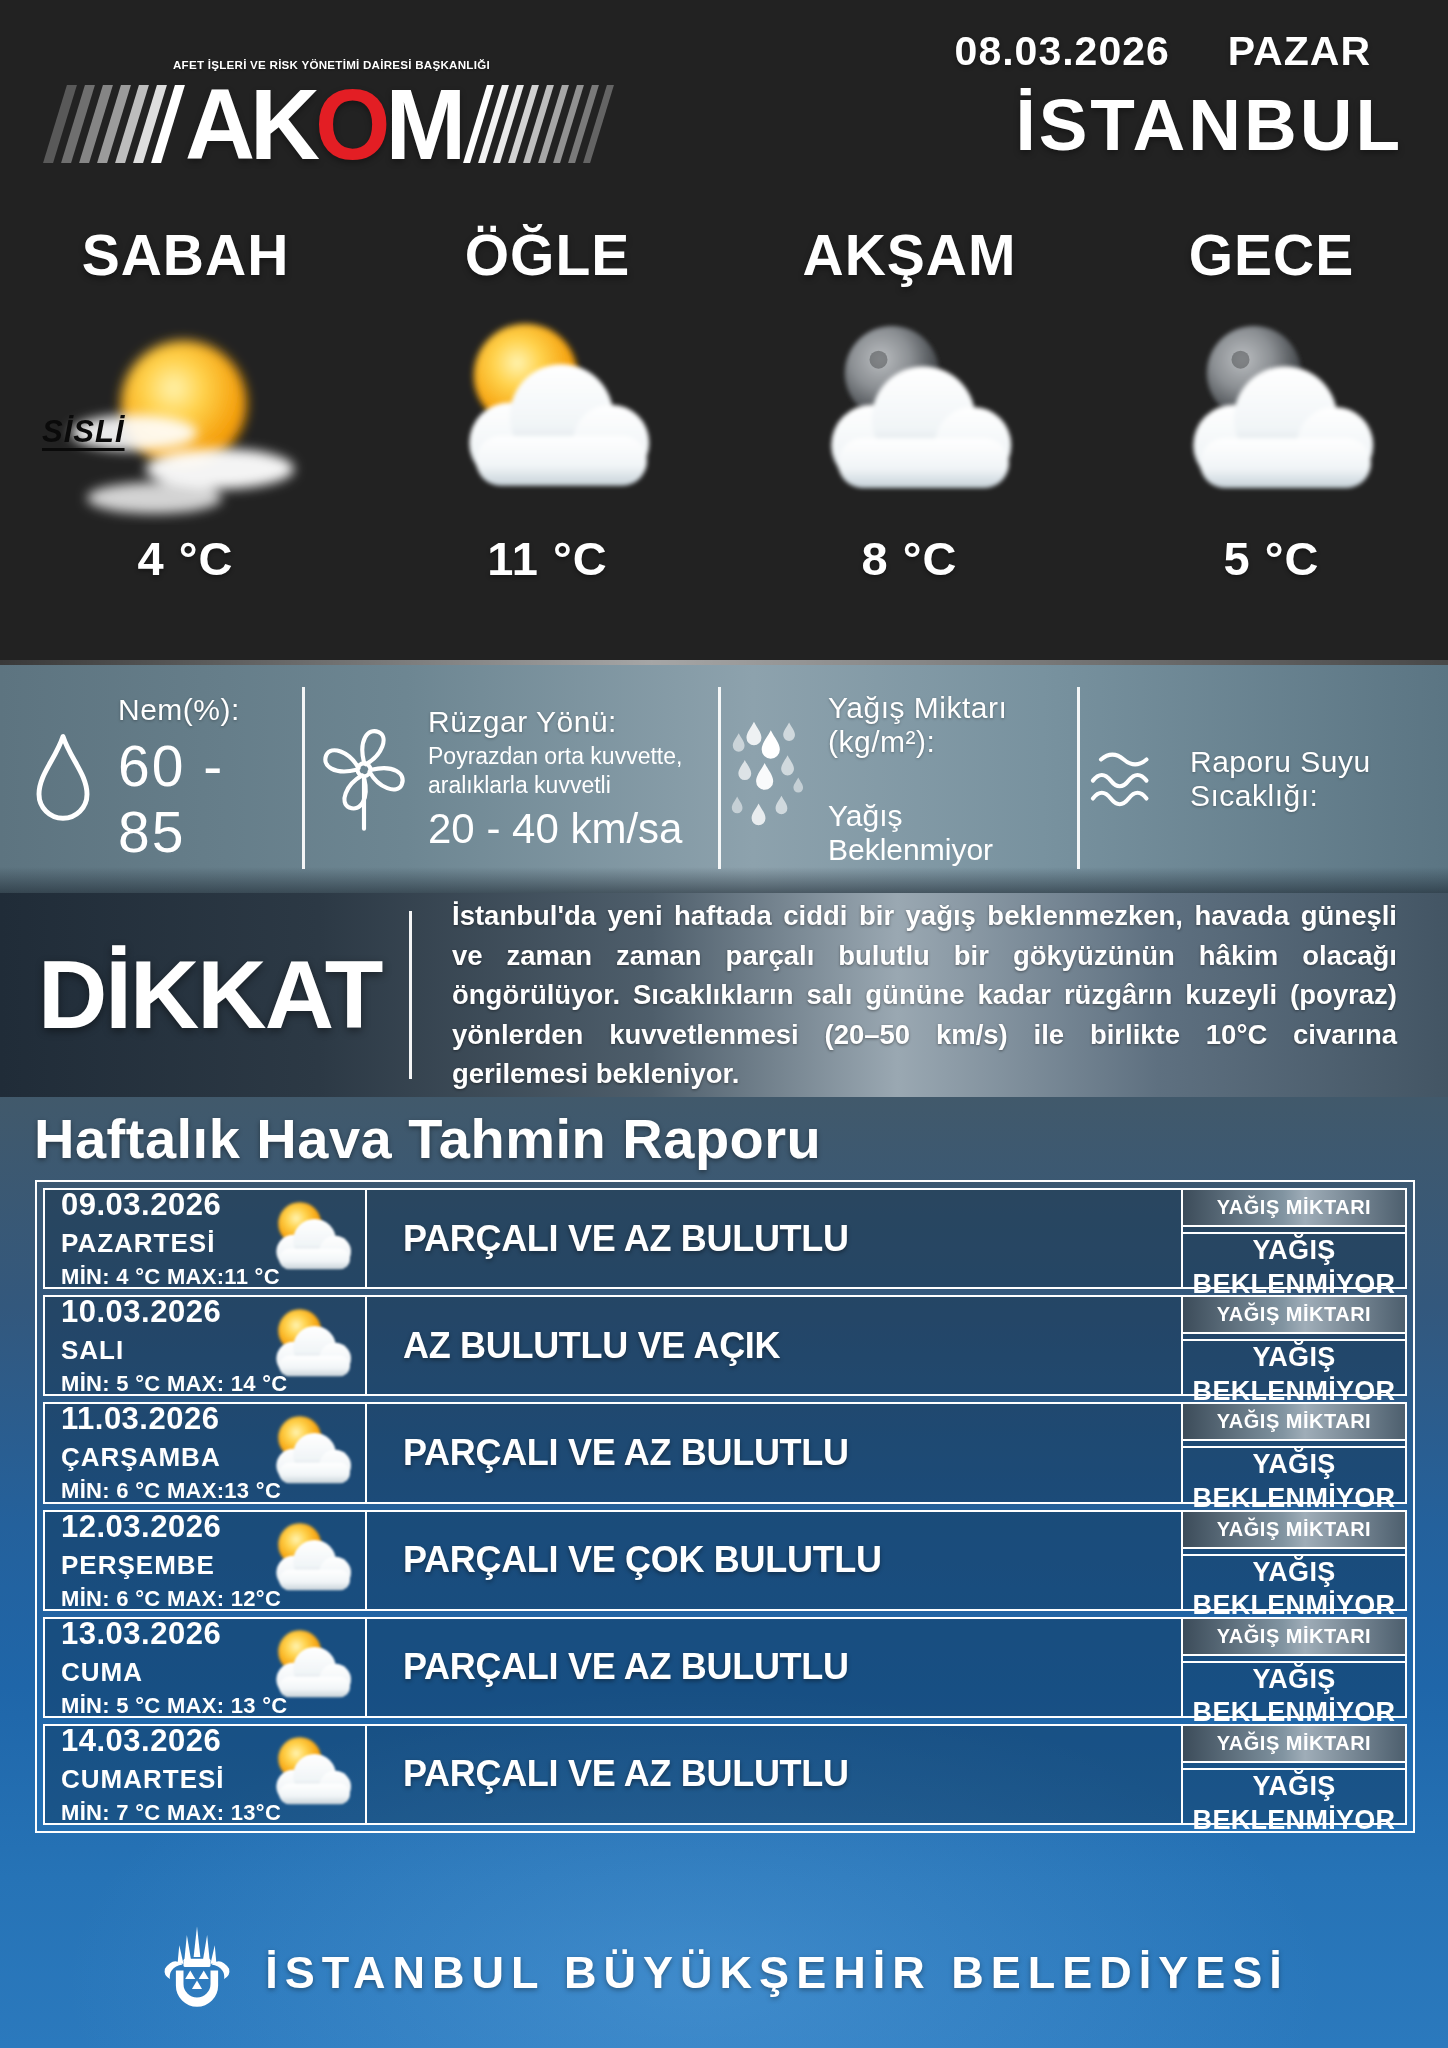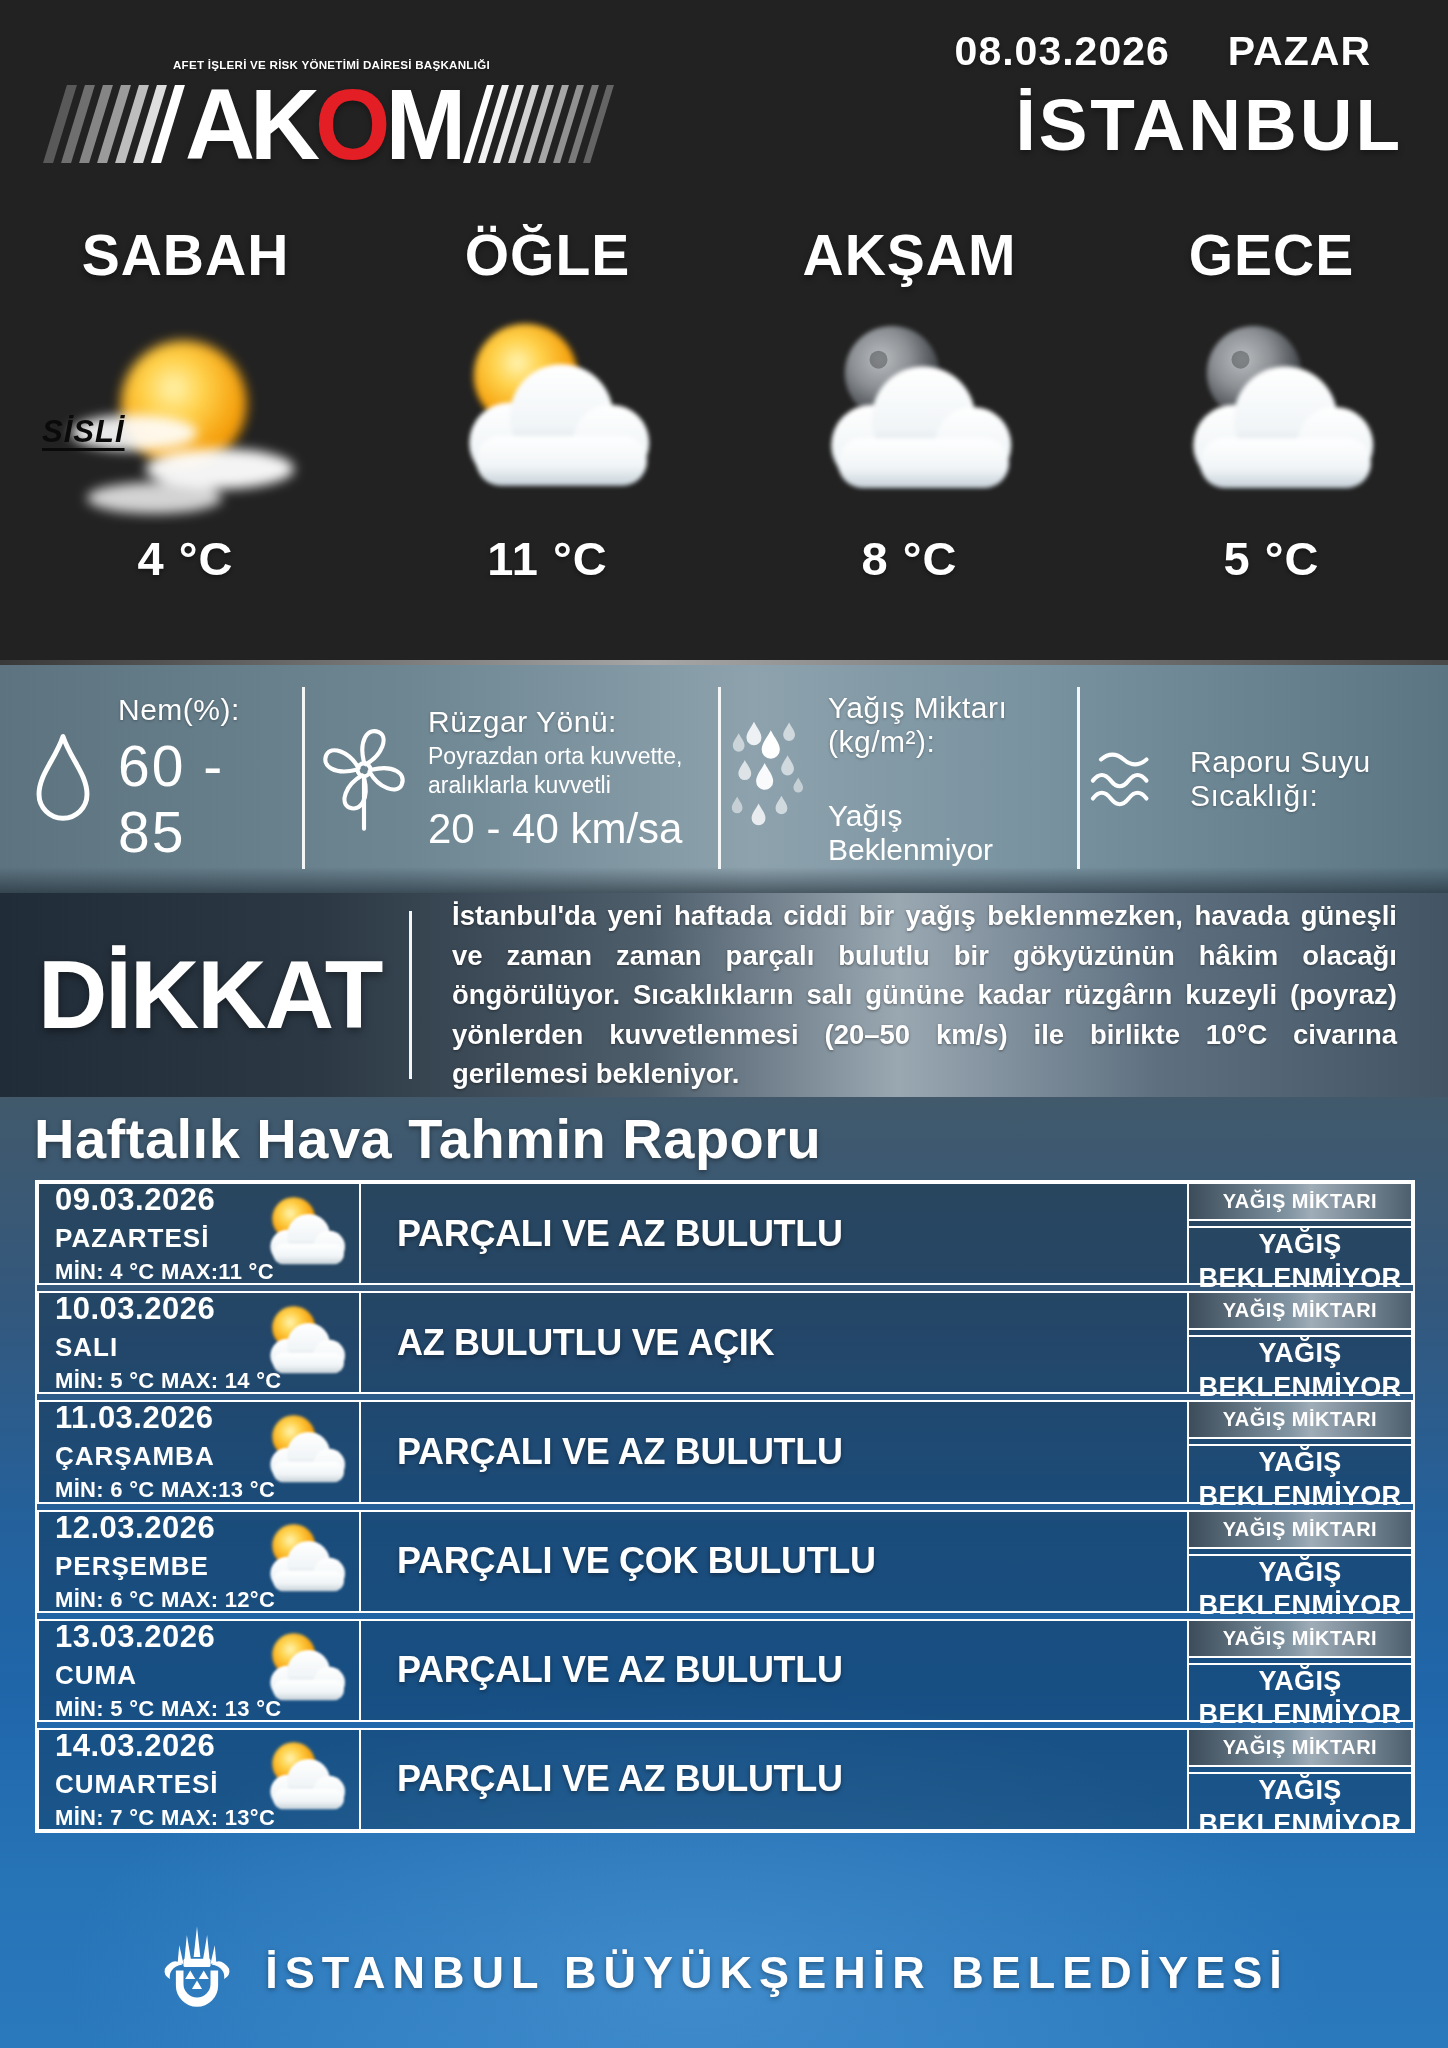--- a/index.html
+++ b/index.html
@@ -133,21 +133,21 @@
   }
 
   
   .weekly-title{
     position:absolute; left:34px; top:1106px;
     font-size:56px; font-weight:700; letter-spacing:.5px;
     text-shadow:0 2px 5px rgba(0,0,0,.4);
   }
   .wtable{
     position:absolute; left:35px; top:1180px; width:1380px; height:653px;
-    border:2.5px solid #fff; display:flex; flex-direction:column; gap:6px;
+    border:2.5px solid #fff; padding:6px; display:flex; flex-direction:column; gap:6px;
   }
   .wrow{
     flex:1; display:flex; border:2px solid #fff; background:rgba(8,35,60,.34);
     min-height:0;
   }
   .wc-date{
     position:relative; width:322px; flex:none; border-right:2px solid #fff;
     display:flex; flex-direction:column; justify-content:center; gap:5px; padding-left:16px;
   }
   .wd-date{ font-size:31px; font-weight:700; letter-spacing:.5px; }

